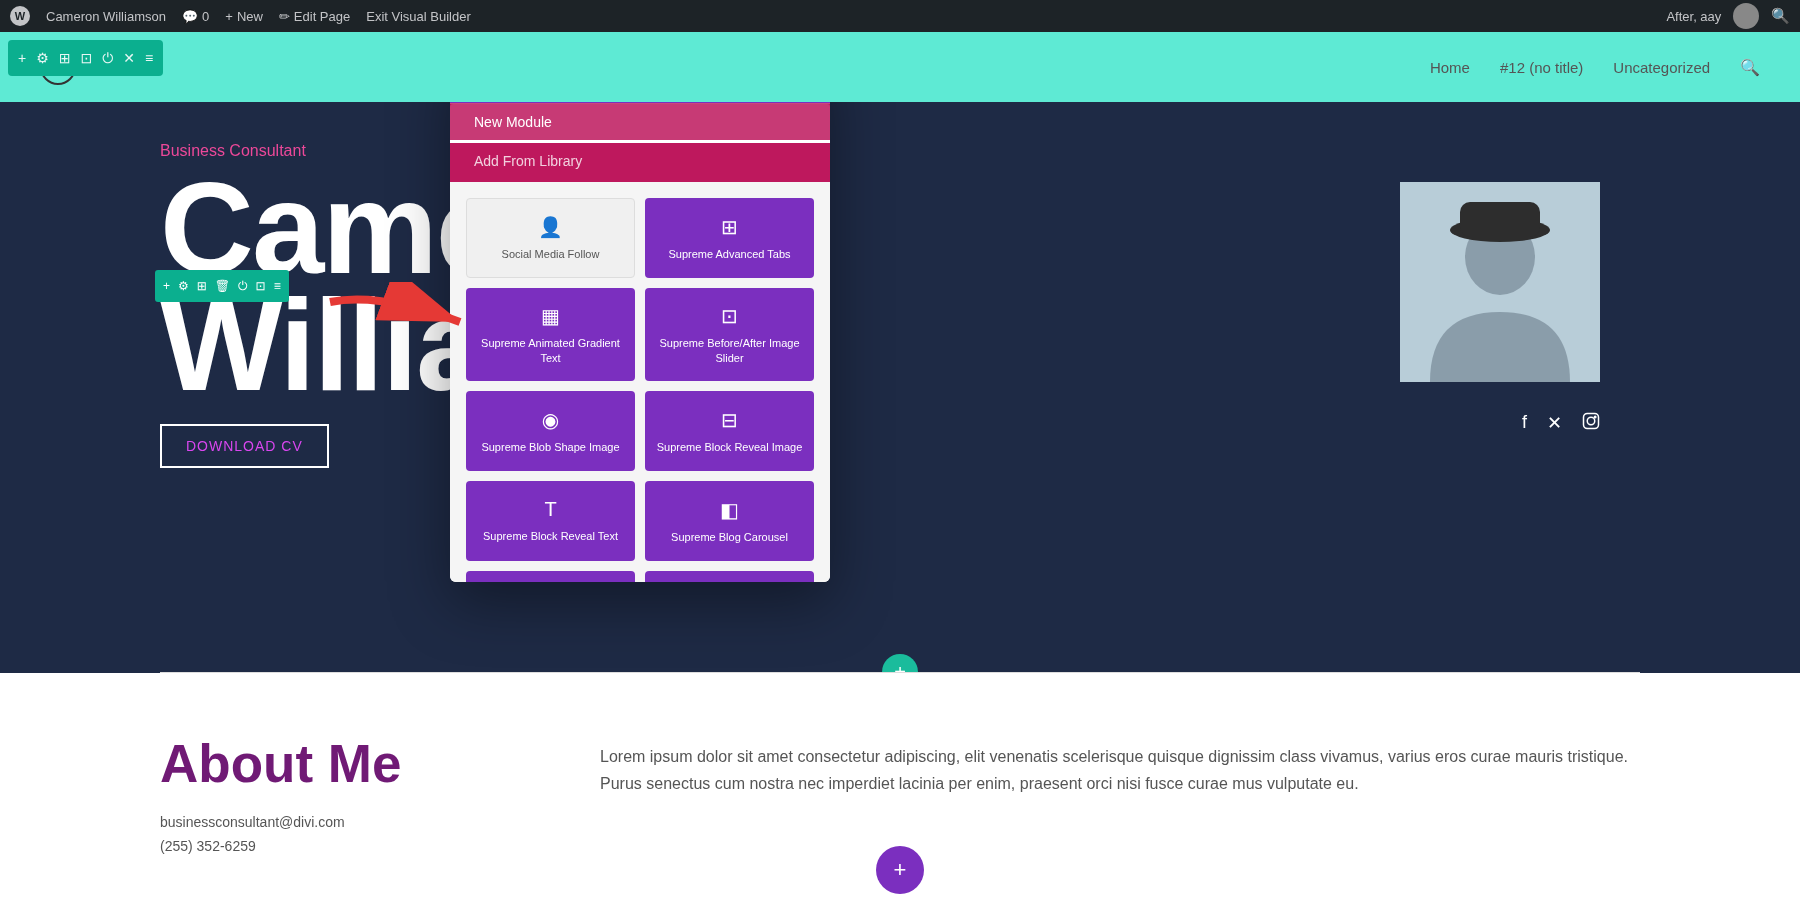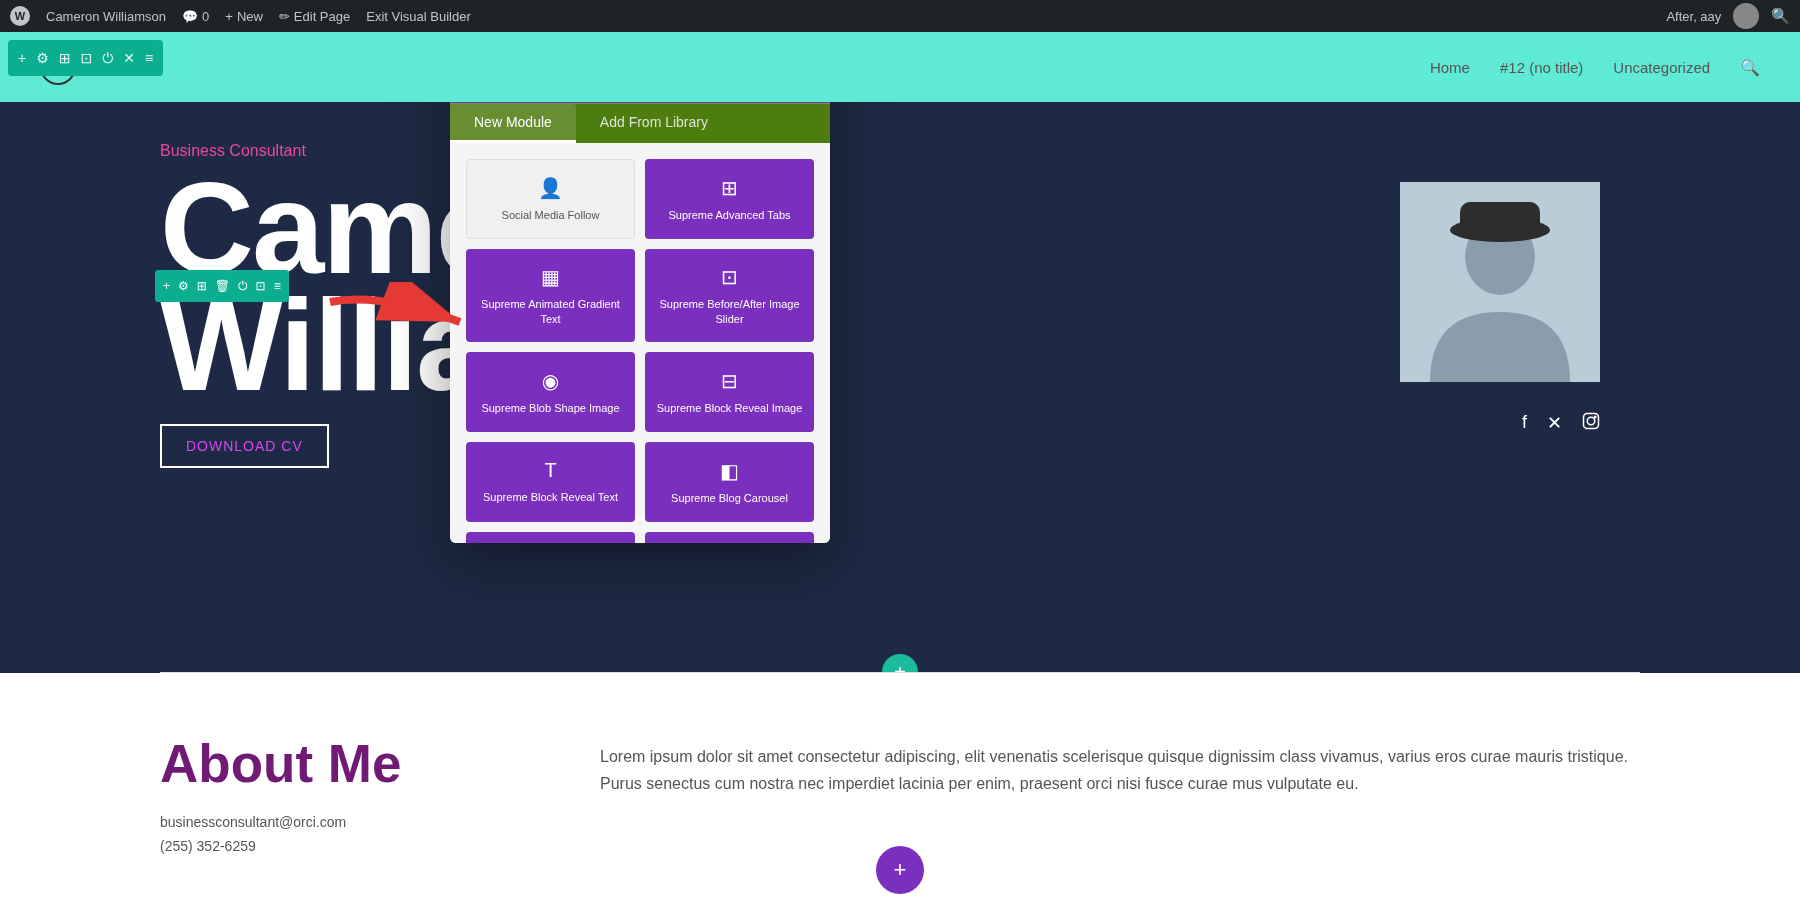--- a/index.html
+++ b/index.html
@@ -307,23 +307,24 @@
       font-weight: 600;
     }
     .modal-close {
       color: #fff;
       font-size: 18px;
       cursor: pointer;
       background: none;
       border: none;
     }
     .modal-tabs {
-      background: #4d7c0f;
+      background: #be185d;
       display: flex;
       border-top: 1px solid rgba(255,255,255,0.2);
+      flex-direction: column;
     }
     .modal-tab {
       padding: 10px 24px;
       font-size: 14px;
       cursor: pointer;
       color: rgba(255,255,255,0.8);
       border-bottom: 3px solid transparent;
     }
     .modal-tab.active {
       color: #fff;
@@ -492,21 +493,21 @@
   <div style="position:absolute; bottom:-18px; left:50%; transform:translateX(-50%); z-index:20;">
     <div class="add-section-btn">+</div>
   </div>
 </div>
 
 <div class="section-divider"></div>
 
 <div class="about-section" style="position:relative;">
   <div class="about-left">
     <h2 class="about-title">About Me</h2>
-    <p class="about-email">businessconsultant@orci.com</p>
+    <p class="about-email">businessconsultant@divi.com</p>
     <p class="about-phone">(255) 352-6259</p>
   </div>
   <div class="about-right">
     <p class="about-text">Lorem ipsum dolor sit amet consectetur adipiscing, elit venenatis scelerisque quisque dignissim class vivamus, varius eros curae mauris tristique. Purus senectus cum nostra nec imperdiet lacinia per enim, praesent orci nisi fusce curae mus vulputate eu.</p>
   </div>
 
   <div class="purple-add-btn">+</div>
 </div>
 
 <div class="modal">

